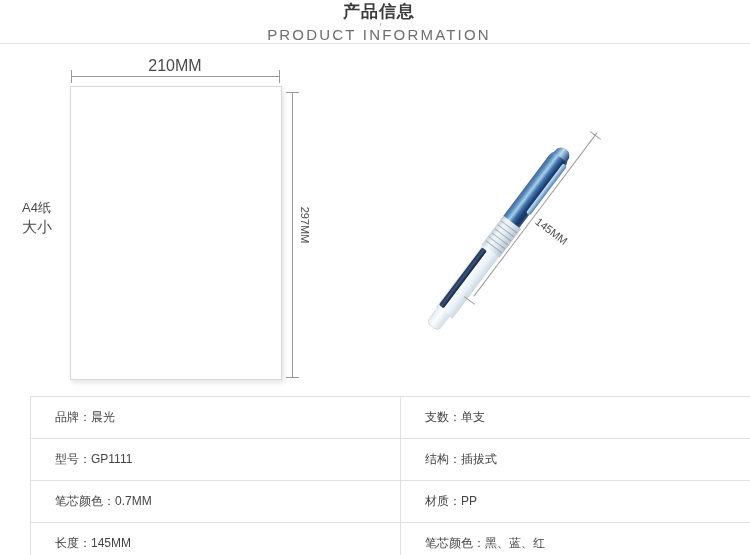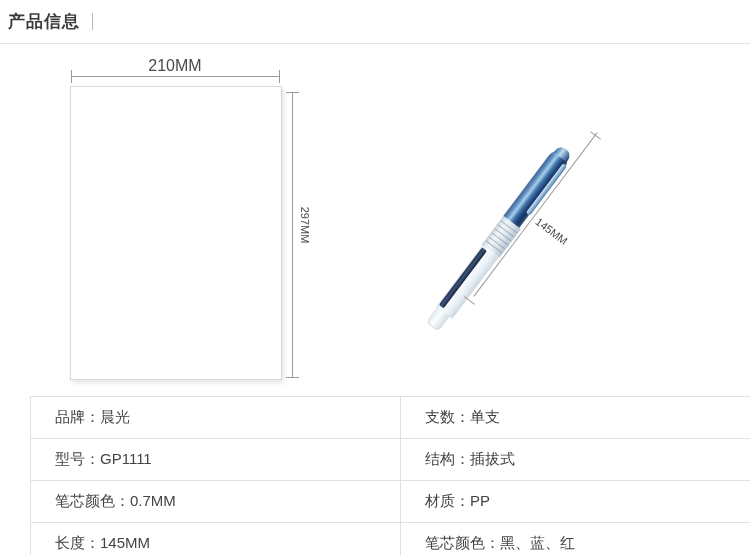--- a/index.html
+++ b/index.html
@@ -21,20 +21,21 @@
     position: absolute;
     left: 0;
     top: 0;
     width: 750px;
     height: 44px;
     box-sizing: border-box;
     border-bottom: 1px solid #e3e3e3;
     display: flex;
     align-items: center;
     padding-left: 8px;
+    flex-direction: column;
   }
   .header-cn {
     font-size: 17px;
     font-weight: bold;
     color: #3b3b3b;
     letter-spacing: 1px;
   }
   .header-divider {
     display: inline-block;
     width: 1px;
@@ -288,40 +289,45 @@
     position: absolute;
     left: 30px;
     top: 396px;
     width: 690px;
     border-collapse: collapse;
     table-layout: fixed;
   }
   .spec-table td {
     height: 41px;
     border: 1px solid #e0e0e0;
-    font-size: 15px;
+    font-size: 12px;
     color: #444;
     padding: 0 0 0 24px;
     vertical-align: middle;
   }
   .spec-table td.col-left { width: 345px; }
   .spec-table td.col-right { width: 345px; }
 </style>
 </head>
 <body>
 
 <div class="header">
   <span class="header-cn">产品信息</span>
   <span class="header-divider"></span>
+  <span class="header-en">PRODUCT INFORMATION</span>
 </div>
 
 <div class="illustration">
 
   <div class="a4-sheet"></div>
 
+  <div class="a4-label">
+    <div class="l1">A4纸</div>
+    <div class="l2">大小</div>
+  </div>
 
   <div class="dim-top-line"></div>
   <div class="dim-top-tick-l"></div>
   <div class="dim-top-tick-r"></div>
   <div class="dim-top-text">210MM</div>
 
   <div class="dim-right-line"></div>
   <div class="dim-right-tick-t"></div>
   <div class="dim-right-tick-b"></div>
   <div class="dim-right-text">297MM</div>

